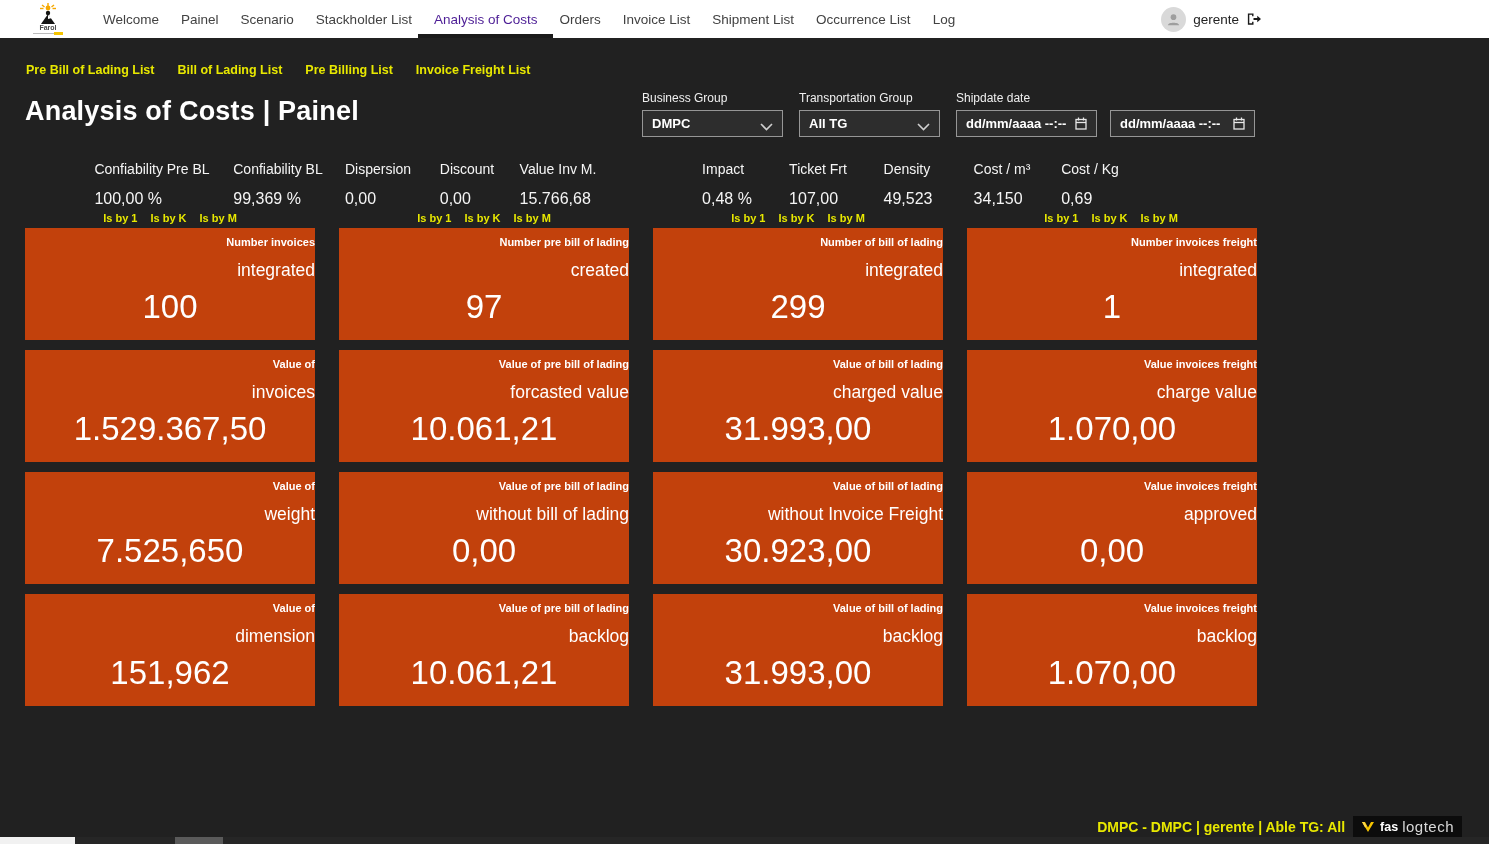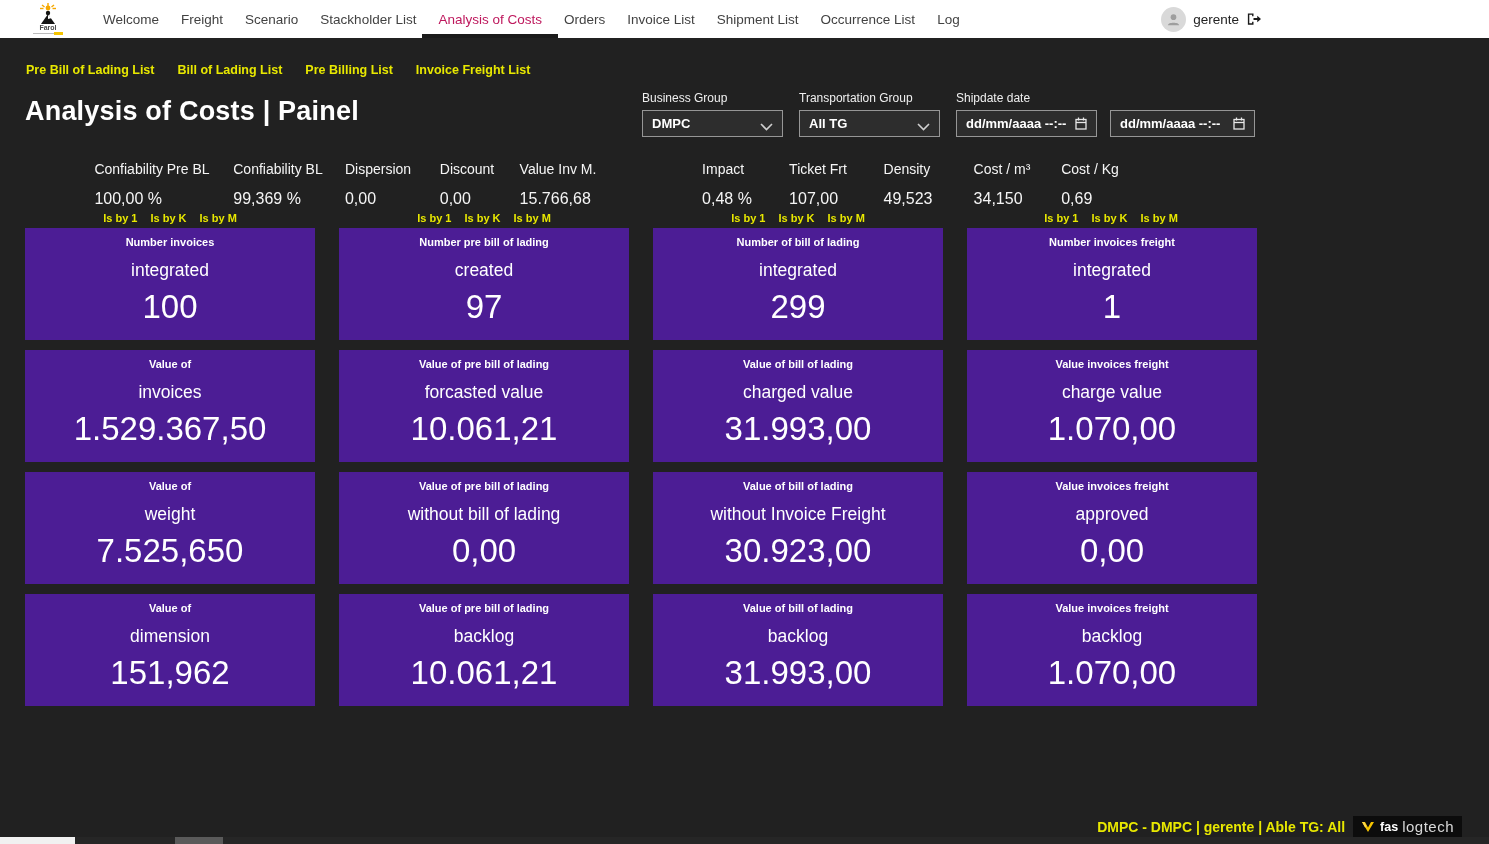--- a/index.html
+++ b/index.html
@@ -10,21 +10,21 @@
   .topnav { position:absolute; top:0; left:0; width:100%; height:38px; background:#ffffff;
             display:flex; align-items:center; padding-left:22px; z-index:5; }
   .brand { width:52px; display:flex; flex-direction:column; align-items:center; margin-right:18px; }
   .brand-name { font-size:7px; color:#4a4a4a; font-weight:700; margin-top:-1px; }
   .brand-bar { width:30px; height:3px; display:flex; margin-top:1px; }
   .brand-bar .g { flex:1; height:1px; background:#bbb; align-self:center; }
   .brand-bar .y { width:9px; height:3px; background:#f5c400; }
   .navitems { display:flex; height:100%; align-items:stretch; }
   .navitem { position:relative; display:flex; align-items:center; padding:0 11px; font-size:13.5px;
              color:#424242; cursor:pointer; white-space:nowrap; }
-  .navitem.active { color:#be185d; font-weight:500; }
+  .navitem.active { color:#4c1d95; font-weight:500; }
   .navitem.active::after { content:""; position:absolute; left:-5px; right:-5px; bottom:0; height:4px; background:#1b1b1b; }
   .userbox { margin-left:auto; margin-right:228px; display:flex; align-items:center; gap:7px; }
   .avatar { width:25px; height:25px; border-radius:50%; background:#d9d9d9; display:flex; align-items:center; justify-content:center; }
   .username { font-size:13.5px; color:#222; }
 
   
   .content { position:absolute; top:38px; left:0; right:0; bottom:0; background:#212121; }
 
   .subnav { position:absolute; top:25px; left:26px; display:flex; gap:23px; }
   .subnav-link { font-size:12.5px; font-weight:700; color:#e8e800; cursor:pointer; white-space:nowrap; }
@@ -48,21 +48,21 @@
   .kpi-value { font-size:16px; color:#f5f5f5; margin-top:13px; }
 
   
   .isby-row { position:absolute; top:174px; left:0; width:1280px; height:14px; }
   .isby-group { position:absolute; transform:translateX(-50%); display:flex; gap:13px; white-space:nowrap; }
   .isby-link { font-size:11px; font-weight:700; color:#e8e800; cursor:pointer; }
 
   
   .cards { position:absolute; top:190px; left:25px; display:grid;
            grid-template-columns:repeat(4, 290px); column-gap:24px; row-gap:10px; grid-auto-rows:112px; }
-  .card { background:#4c1d95; display:flex; flex-direction:column; text-align:center; color:#ffffff; }
+  .card { background:#c2410c; display:flex; flex-direction:column; text-align:right; color:#ffffff; }
   .card-group { font-size:11px; font-weight:700; margin-top:8px; }
   .card-title { font-size:17.5px; margin-top:12px; }
   .card-value { font-size:33px; flex:1; display:flex; align-items:center; justify-content:center; padding-bottom:8px; }
 
   
   .footer { position:absolute; top:778px; right:27px; display:flex; align-items:center; gap:8px; }
   .footer-info { font-size:14px; font-weight:700; color:#e8e800;margin-left:37px; }
   .fas-badge { background:#0c0c0c; height:21px; display:flex; align-items:center; gap:4px; padding:0 8px; }
   .fas-bold { color:#ffffff; font-weight:700; font-size:12.5px; }
   .fas-light { color:#d8d8d8; font-weight:400; font-size:15px; letter-spacing:0.5px; }
@@ -91,21 +91,21 @@
       <path d="M13 12 L17 15 L13 16 Z" fill="#ffffff"></path>
     </svg>
     <span class="brand-name">Farol</span>
     <span class="brand-bar">
         <span class="g"></span>
         <span class="y"></span>
       </span>
   </div>
   <nav class="navitems">
     <div class="navitem">Welcome</div>
-    <div class="navitem">Freight</div>
+    <div class="navitem">Painel</div>
     <div class="navitem">Scenario</div>
     <div class="navitem">Stackholder List</div>
     <div class="navitem active">Analysis of Costs</div>
     <div class="navitem">Orders</div>
     <div class="navitem">Invoice List</div>
     <div class="navitem">Shipment List</div>
     <div class="navitem">Occurrence List</div>
     <div class="navitem">Log</div>
   </nav>
   <div class="userbox">

